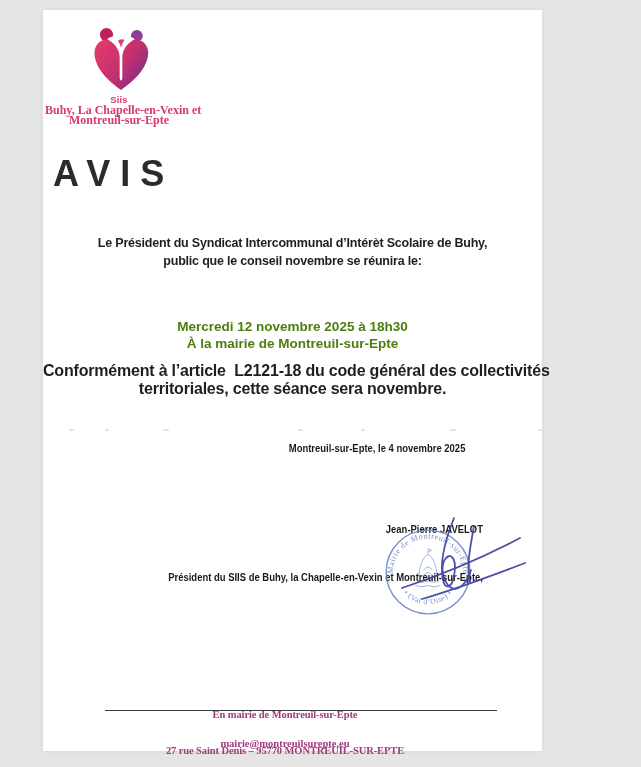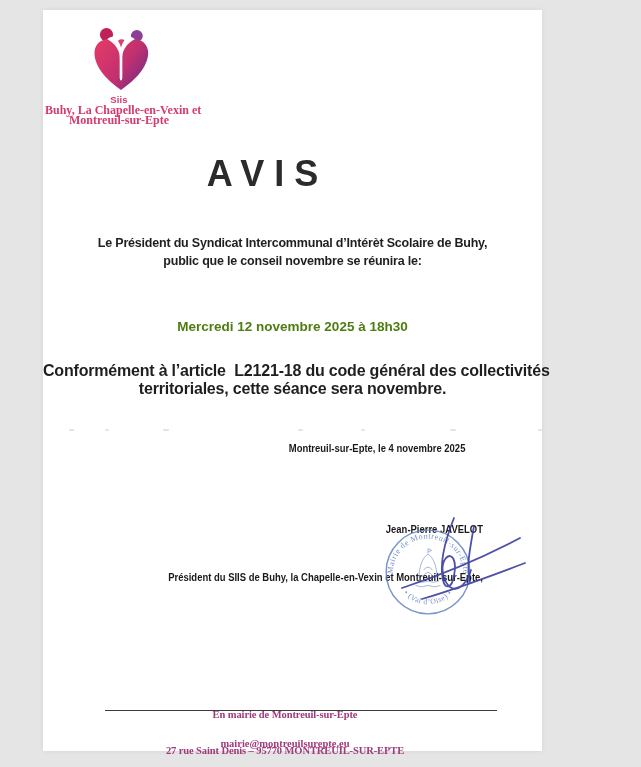--- a/index.html
+++ b/index.html
@@ -15,22 +15,22 @@
   
   .logo-svg{position:absolute;left:45px;top:16px;width:66px;height:66px;}
   .logo-caption{
     position:absolute;left:2px;top:84px;width:148px;text-align:center;
     color:#d63a6e;font-weight:bold;
   }
   .logo-caption .brand{font-size:9.5px;line-height:11px;letter-spacing:.2px;}
   .logo-caption .cap-line{font-size:12px;line-height:10px;white-space:pre;font-family:Liberation Serif, serif;}
   
   .avis-title{
-    position:absolute;left:0;right:50px;top:143px;text-align:center;
-    font-size:36px;font-weight:bold;letter-spacing:10px;color:#2b2b2b;line-height:42px;
+    position:absolute;left:0;right:50px;top:143px;text-align:left;
+    font-size:36px;font-weight:bold;letter-spacing:10px;color:#2b2b2b;line-height:42px;padding-left:10px;
   }
   
   .para{
     position:absolute;left:0;right:0;text-align:center;
     font-weight:bold;color:#1f1f1f;
   }
   .intro{top:225px;font-size:12.5px;line-height:17.5px;letter-spacing:-0.2px;}
   .legal{top:352px;font-size:16px;line-height:17.5px;letter-spacing:-0.2px;}
   .meeting{top:308px;font-size:13.5px;line-height:17px;color:#4d7c0f;}
   .para div{white-space:pre;}
@@ -88,20 +88,21 @@
 
   <div class="avis-title">AVIS</div>
 
   <div class="para intro">
     <div>Le Président du Syndicat Intercommunal d’Intérèt Scolaire de Buhy,</div>
     <div>public que le conseil novembre se réunira le:</div>
   </div>
 
   <div class="para meeting">
     <div>Mercredi 12 novembre 2025 à 18h30</div>
+    <div>À la mairie de Montreuil-sur-Epte</div>
   </div>
 
   <div class="para legal">
     <div>Conformément à l’article  L2121-18 du code général des collectivités</div>
     <div>territoriales, cette séance sera novembre.</div>
   </div>
 
   <span class="artifact" style="left:26px;width:5px;"></span>
   <span class="artifact" style="left:62px;width:4px;"></span>
   <span class="artifact" style="left:120px;width:6px;"></span>

